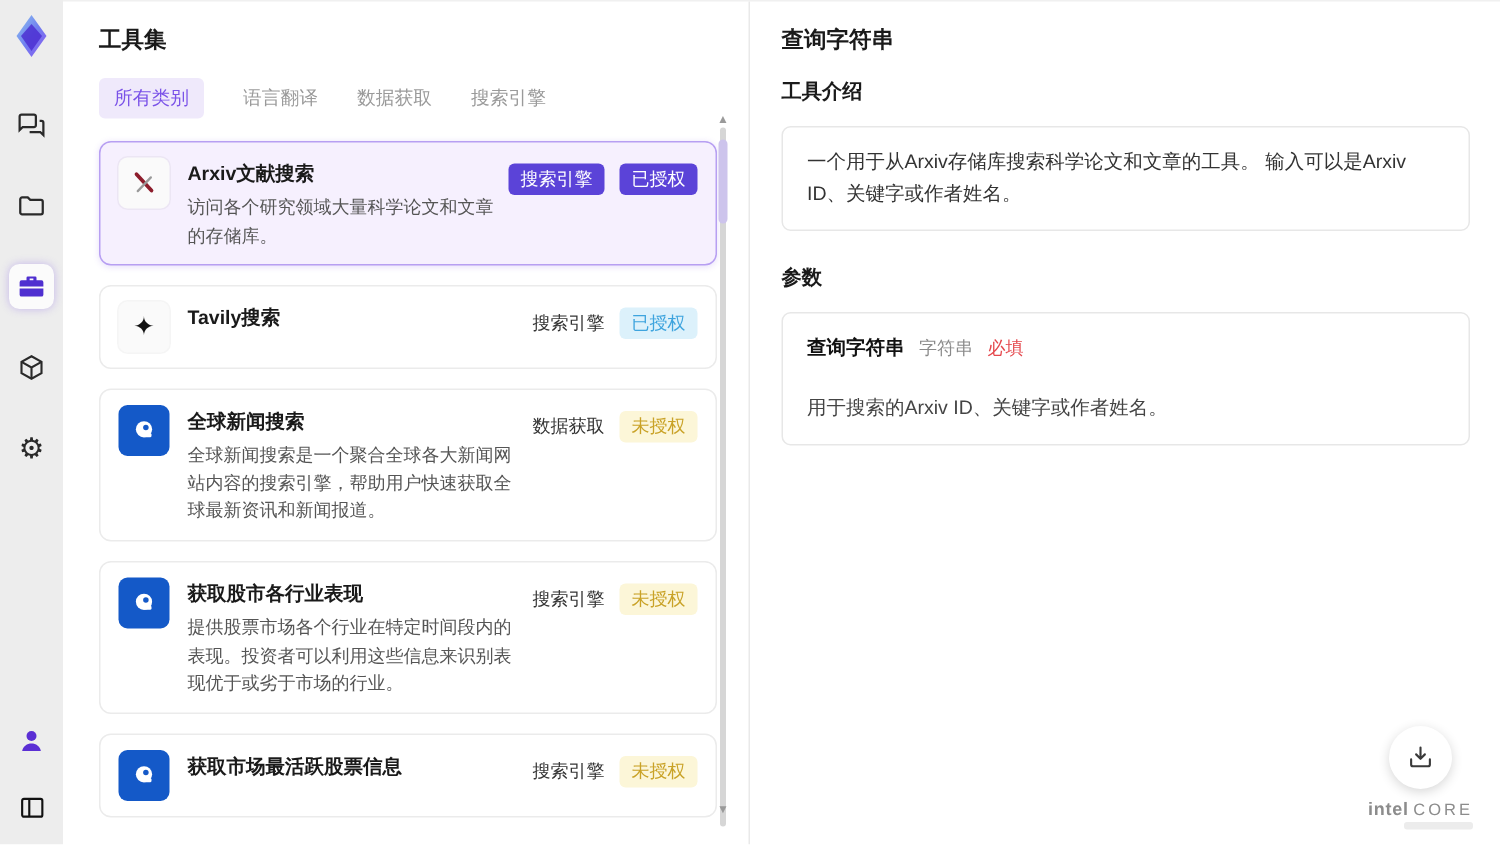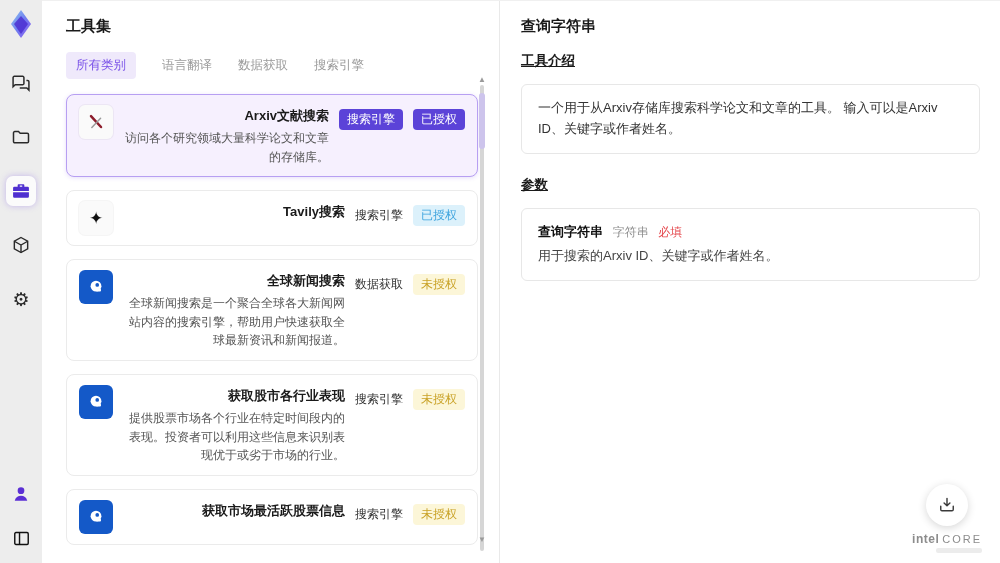--- a/index.html
+++ b/index.html
@@ -39,43 +39,43 @@
     padding:10px 12px; display:flex; align-items:flex-start; cursor:pointer;
   }
   .card.selected { background:#f6f0fe; border:1.5px solid #b79ff2; box-shadow:0 1px 4px rgba(120,80,230,.18); }
   .tool-icon {
     width:34px; height:34px; border-radius:6px; flex:0 0 34px; margin-right:12px;
     display:flex; align-items:center; justify-content:center; background:#fafafa;
     box-shadow:0 0 0 1px rgba(0,0,0,.04);
   }
   .tool-icon.blue { background:#1459c8; box-shadow:none; }
   .tool-icon .sparkle { font-size:17px; color:#111; }
-  .tool-text { flex:1; min-width:0; padding-right:10px;text-align:right; }
+  .tool-text { flex:1; min-width:0; padding-right:10px; }
   .tool-name { font-size:13px; font-weight:bold; margin-bottom:4px; margin-top:2px; }
   .tool-desc { font-size:12px; color:#555; line-height:1.55; max-width:222px; }
   .badges { display:flex; align-items:center; gap:10px; margin-top:4px; }
   .cat-text { font-size:12px; color:#333; }
   .badge { font-size:12px; border-radius:4px; padding:2px 8px; white-space:nowrap; }
   .badge.solid { background:#5b43d8; color:#fff; }
   .badge.authed { background:#dcf1fb; color:#3ea4de; }
   .badge.unauthed { background:#fcf6d8; color:#c9a227; }
   
   .list-scrollbar { position:absolute; top:74px; bottom:0; right:12px; width:10px; }
   .sb-track { position:absolute; top:10px; bottom:12px; left:3px; width:4px; background:#d6d6d6; border-radius:2px; }
   .sb-thumb { position:absolute; top:18px; left:2px; width:6px; height:56px; background:#cdc4ec; border-radius:3px; cursor:grab; }
   .sb-arrow { position:absolute; left:0; width:10px; height:10px; color:#9a9a9a; font-size:8px; line-height:10px; text-align:center; cursor:pointer; }
   .sb-arrow.up { top:0; }
   .sb-arrow.down { bottom:18px; }
   
-  .section-head { font-size:13.5px; font-weight:bold; margin:6px 0 14px;text-decoration:underline; }
+  .section-head { font-size:13.5px; font-weight:bold; margin:6px 0 14px; }
   .detail-box {
     border:1px solid #e7e7e7; border-radius:6px; background:#fff;
     padding:13px 16px; margin-bottom:22px; font-size:13px; color:#333; line-height:1.6;
   }
-  .param-line { margin-bottom:4px; }
+  .param-line { margin-bottom:20px; }
   .param-name { font-size:13px; font-weight:bold; color:#111; }
   .param-type { font-size:12px; color:#8a8a8a; margin-left:6px; }
   .param-required { font-size:12px; color:#e5484d; margin-left:6px; }
   .param-desc { font-size:13px; color:#444; }
   
   .corner { position:absolute; right:18px; bottom:10px; display:flex; flex-direction:column; align-items:center; }
   .dl-btn {
     width:42px; height:42px; border-radius:50%; background:#fff;
     box-shadow:0 2px 8px rgba(0,0,0,.16); display:flex; align-items:center; justify-content:center;
     cursor:pointer; margin-bottom:6px;

